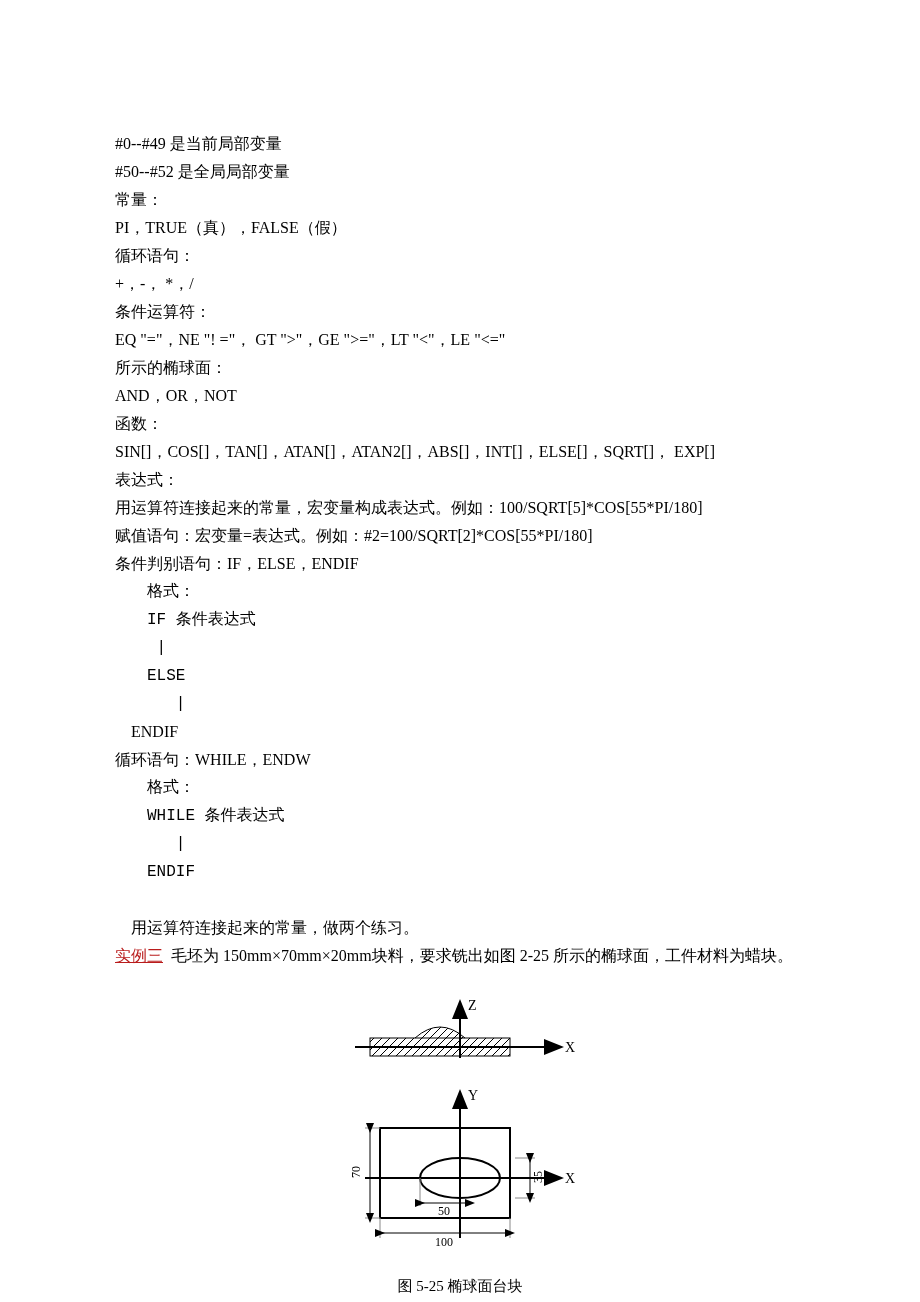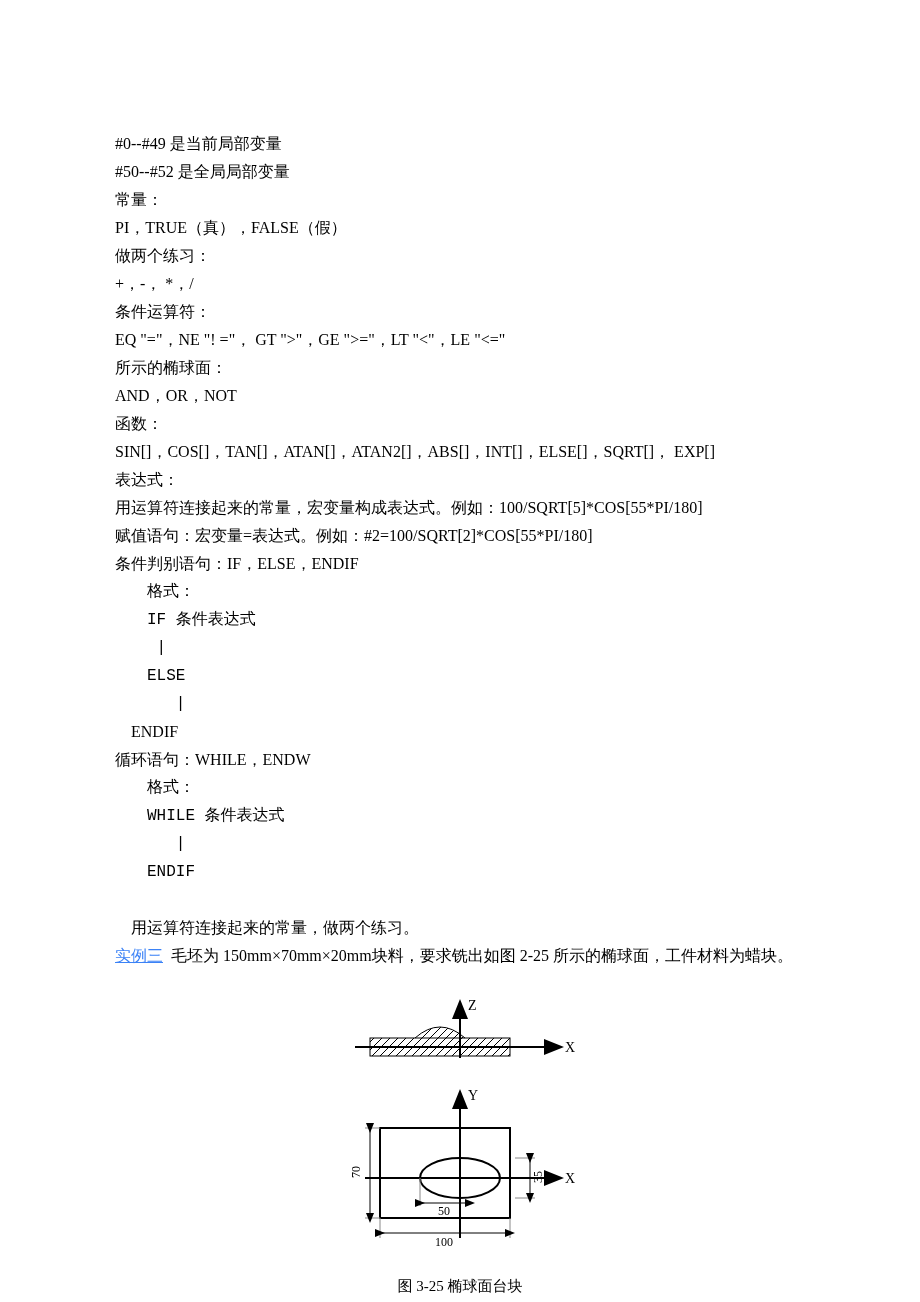--- a/index.html
+++ b/index.html
@@ -8,40 +8,40 @@
     line-height: 1.75;
     color: #000;
     background: #fff;
     width: 920px;
     margin: 0;
     padding: 130px 115px 40px 115px;
     box-sizing: border-box;
   }
   .line { white-space: pre; }
   .indent1 { padding-left: 2em; font-family: Liberation Mono, monospace; }
-  .link { color: #3b82f6; text-decoration: underline; }
+  .link { color: #b91c1c; text-decoration: underline; }
   .diagram-wrap {
     text-align: center;
     margin-top: 28px;
   }
   svg { display: inline-block; }
   .caption {
     font-family: "SimSun", serif;
     font-size: 15px;
     margin-top: 6px;
   }
 </style>
 </head>
 <body>
 
 <div class="line">#0--#49 是当前局部变量</div>
 <div class="line">#50--#52 是全局局部变量</div>
 <div class="line">常量：</div>
 <div class="line">PI，TRUE（真），FALSE（假）</div>
-<div class="line">做两个练习：</div>
+<div class="line">循环语句：</div>
 <div class="line">+，-， *，/</div>
 <div class="line">条件运算符：</div>
 <div class="line">EQ "="，NE "! ="， GT "&gt;"，GE "&gt;="，LT "&lt;"，LE "&lt;="</div>
 <div class="line">所示的椭球面：</div>
 <div class="line">AND，OR，NOT</div>
 <div class="line">函数：</div>
 <div class="line">SIN[]，COS[]，TAN[]，ATAN[]，ATAN2[]，ABS[]，INT[]，ELSE[]，SQRT[]， EXP[]</div>
 <div class="line">表达式：</div>
 <div class="line">用运算符连接起来的常量，宏变量构成表达式。例如：100/SQRT[5]*COS[55*PI/180]</div>
 <div class="line">赋值语句：宏变量=表达式。例如：#2=100/SQRT[2]*COS[55*PI/180]</div>
@@ -117,14 +117,14 @@
       <line x1="55" y1="130" x2="70" y2="130" stroke="#888"></line>
       <line x1="60" y1="40" x2="60" y2="130" stroke="#000" marker-start="url(#arrowboth)" marker-end="url(#arrowboth)"></line>
       <text x="50" y="90" font-size="12" transform="rotate(-90 50 90)">70</text>
 
       <line x1="205" y1="70" x2="225" y2="70" stroke="#888"></line>
       <line x1="205" y1="110" x2="225" y2="110" stroke="#888"></line>
       <line x1="220" y1="70" x2="220" y2="110" stroke="#000" marker-start="url(#arrowboth)" marker-end="url(#arrowboth)"></line>
       <text x="232" y="95" font-size="12" transform="rotate(-90 232 95)">35</text>
     </g>
   </svg>
-  <div class="caption">图 3-25  椭球面台块</div>
+  <div class="caption">图 5-25  椭球面台块</div>
 </div>
 
 </body></html>

